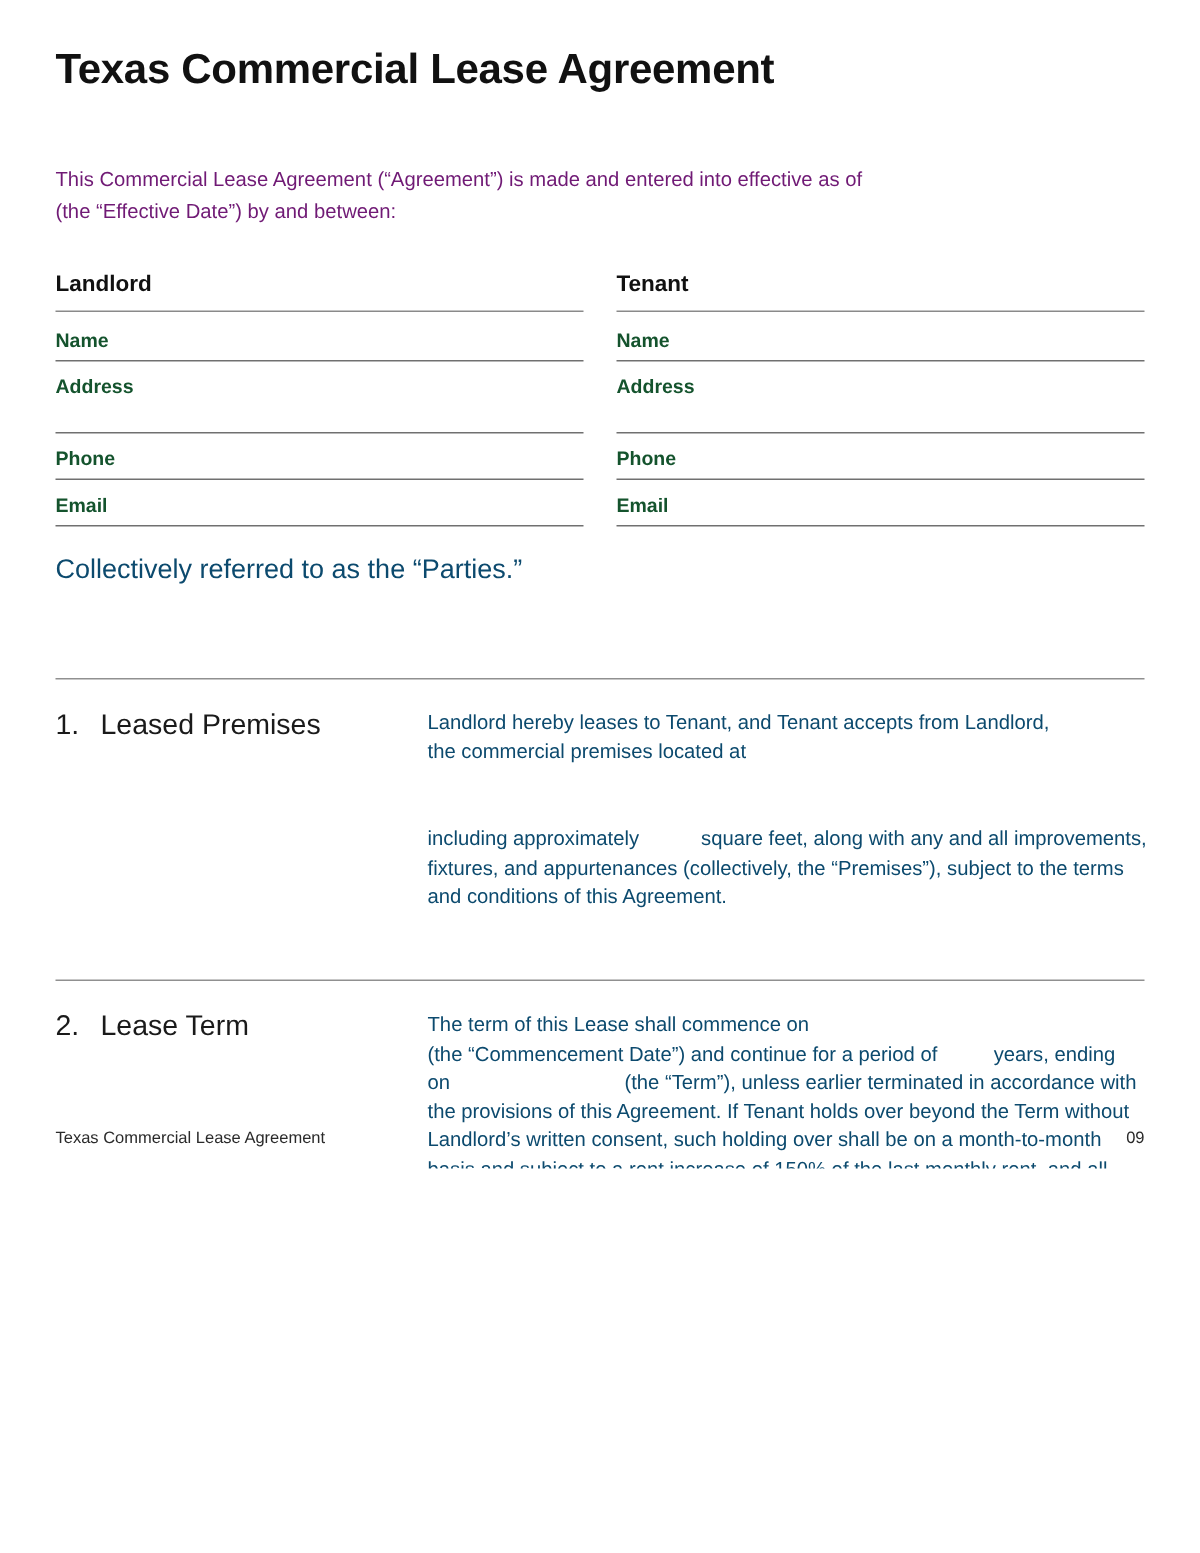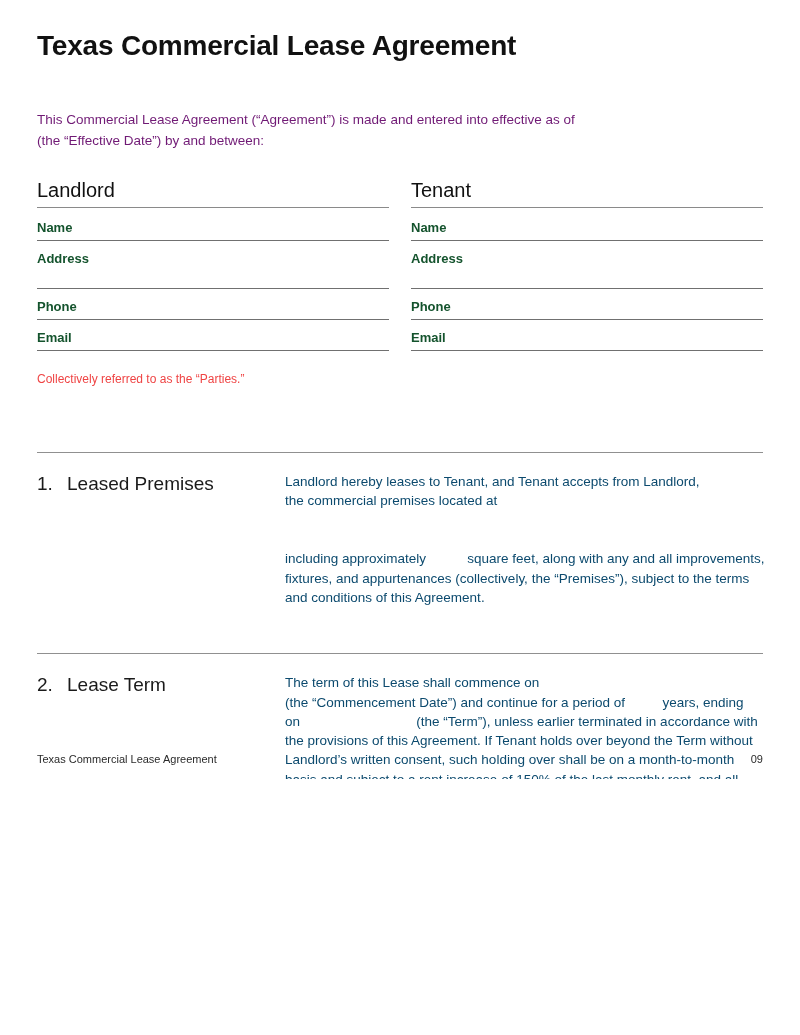--- a/index.html
+++ b/index.html
@@ -29,44 +29,44 @@
   .intro {
     margin: 47px 0 0 0;
     font-size: 13.5px;
     line-height: 21px;
     white-space: pre-line;
     color: #701a75;
   }
   .parties { display: flex; gap: 22px; margin-top: 28px; }
   .party { flex: 1 1 0; min-width: 0; }
   .party-heading {
-    font-size: 20px;
+    font-size: 15px;
     line-height: 22px;
-    font-weight: 400;
+    font-weight: 700;
     color: #111111;
     padding-bottom: 6px;
     border-bottom: 1.5px solid #8a8a8a;
   }
   .field {
     border-bottom: 1.5px solid #707070;
     padding: 8px 0 4px 0;
   }
   .field.first { padding-top: 10px; }
   .field.tall { padding-bottom: 21px; }
   .field-label {
     font-size: 13px;
     line-height: 16px;
     font-weight: 700;
     color: #14532d;
   }
   .parties-note {
     margin: 18px 0 0 0;
-    font-size: 12px;
+    font-size: 18px;
     line-height: 21px;
-    color: #ef4444;
+    color: #0c4a6e;
   }
   .divider {
     border: none;
     border-top: 1.5px solid #909090;
     margin: 0;
   }
   .divider.d1 { margin-top: 62px; }
   .divider.d2 { margin-top: 46px; }
   .section { display: flex; margin-top: 19px; }
   .section-left { width: 248px; flex: 0 0 248px; display: flex; }

